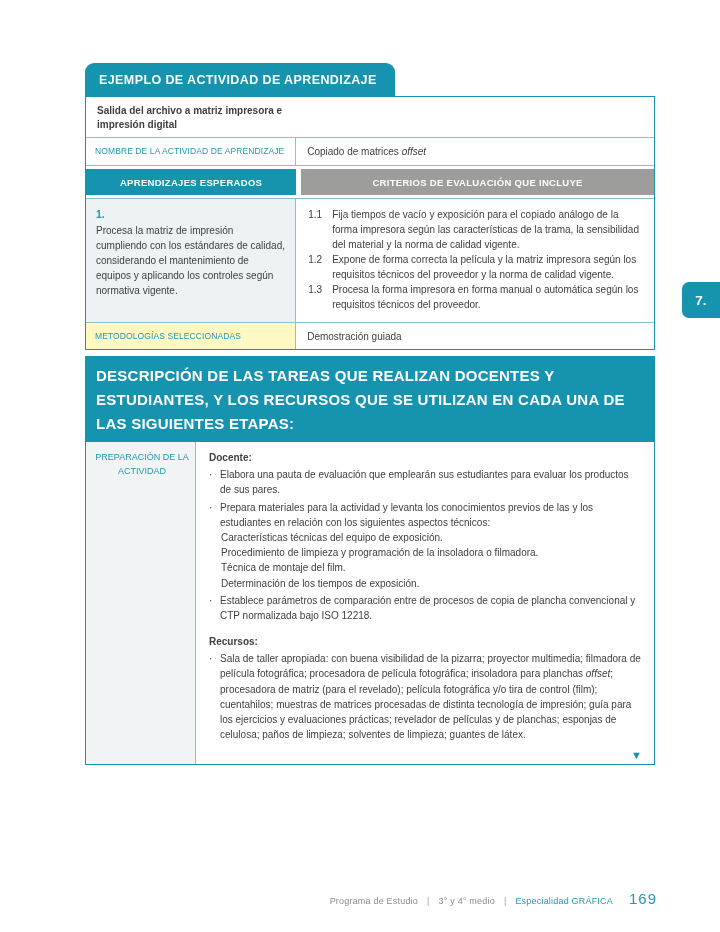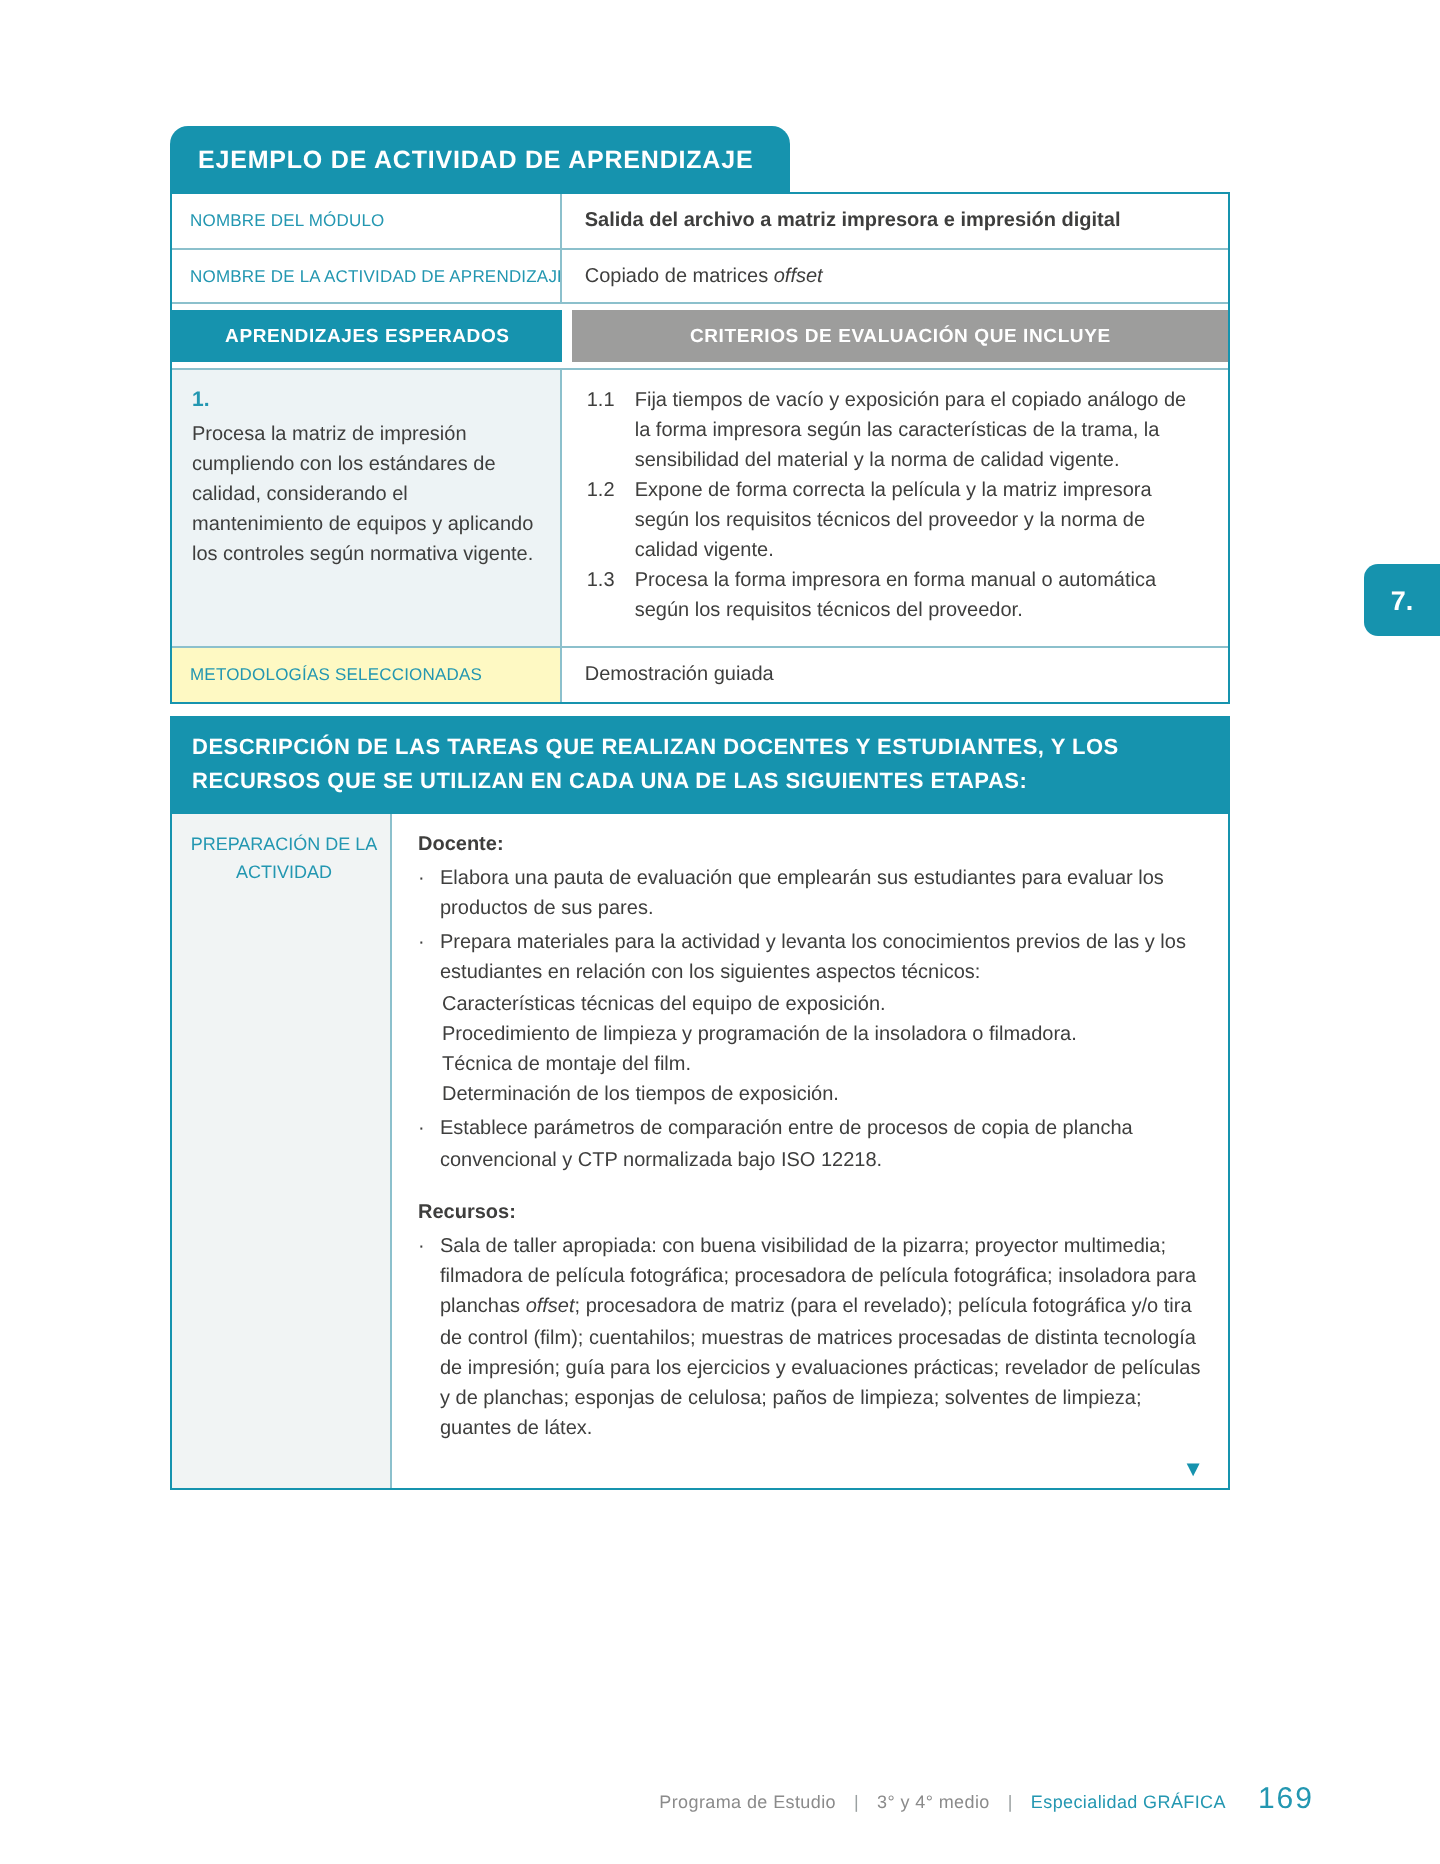--- a/index.html
+++ b/index.html
@@ -5,21 +5,21 @@
   * { margin: 0; padding: 0; box-sizing: border-box; }
   html, body { background: #ffffff; }
   body {
     width: 720px; height: 932px;
     font-family: "Liberation Sans", sans-serif;
     color: #3e3e3d;
     position: relative;
     overflow: hidden;
   }
   .page { position: absolute; inset: 0; background: #ffffff; }
-  .doc { position: absolute; left: 85px; top: 63px; width: 530px; }
+  .doc { position: absolute; left: 85px; top: 63px; width: 570px; }
 
   
   .title-tab {
     display: inline-block;
     background: #1693ae;
     color: #ffffff;
     font-weight: bold;
     font-size: 12.5px;
     letter-spacing: 0.4px;
     padding: 10px 18px 9px 14px;
@@ -90,21 +90,21 @@
     line-height: 1.5;
   }
   .crit-num { }
 
   
   .table2 { margin-top: 6px; border: 1.5px solid #1693ae; background: #ffffff; }
   .banner {
     background: #1693ae;
     color: #ffffff;
     font-weight: bold;
-    font-size: 11px;
+    font-size: 15px;
     letter-spacing: 0.25px;
     line-height: 1.6;
     padding: 7px 10px 6px 10px;
   }
   .prep-row {
     display: grid;
     grid-template-columns: 110px 1fr;
     position: relative;
     background: #ffffff;
   }
@@ -175,21 +175,20 @@
 
   <div class="doc">
 
     <div class="title-tab">
       <span>EJEMPLO DE ACTIVIDAD DE APRENDIZAJE</span>
     </div>
 
     <div class="table1">
 
       <div class="kv-row">
-        <div class="kv-label">NOMBRE DEL MÓDULO</div>
         <div class="kv-value bold">Salida del archivo a matriz impresora e impresión digital</div>
       </div>
 
       <div class="kv-row">
         <div class="kv-label">NOMBRE DE LA ACTIVIDAD DE APRENDIZAJE</div>
         <div class="kv-value"><span>Copiado de matrices </span><span class="italic">offset</span></div>
       </div>
 
 
       <div class="hdr-row">

